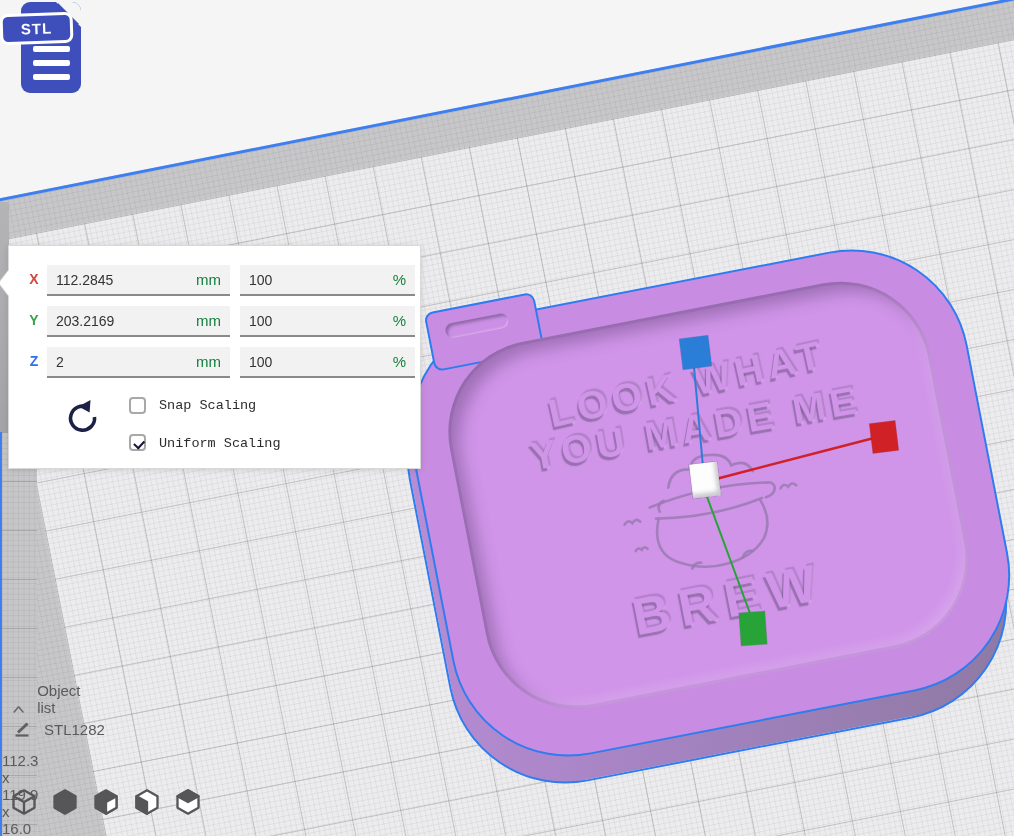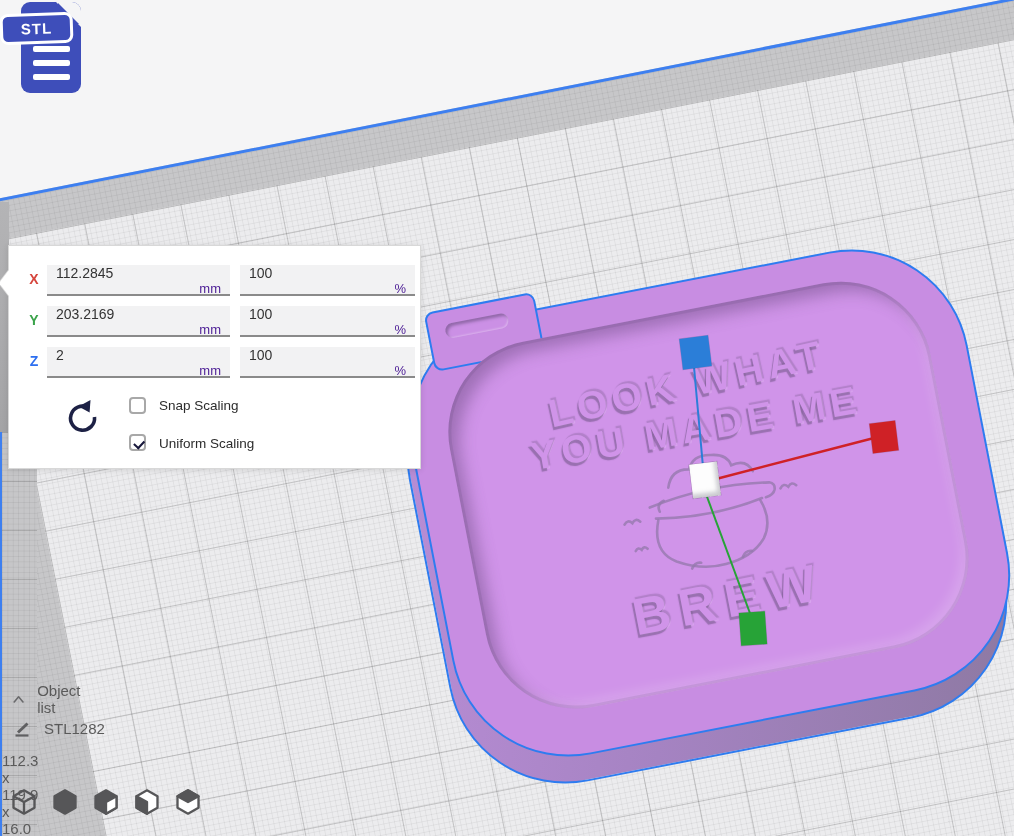--- a/index.html
+++ b/index.html
@@ -111,31 +111,31 @@
   .panel .notch {
     position:absolute; left:-10px; top:24px; width:0; height:0;
     border-top:13px solid transparent; border-bottom:13px solid transparent;
     border-right:10px solid #ffffff;
     filter:drop-shadow(-1px 0 0 #d8d8d8);
   }
   .srow { position:absolute; left:0; width:100%; height:31px; }
   .srow .axis { position:absolute; left:16px; top:6px; font-size:14px; font-weight:700; width:18px; text-align:center; }
   .field {
     position:absolute; top:0; height:31px; background:#f2f2f3;
-    border-bottom:2px solid #8a8a8a; display:flex; 
-    padding:0 9px; font-size:14px; color:#333;flex-direction:column;
-  }
-  .field .unit { margin-left:auto; color:#4c1d95; font-size:13px; }
+    border-bottom:2px solid #8a8a8a; display:flex; align-items:center;
+    padding:0 9px; font-size:14px; color:#333;
+  }
+  .field .unit { margin-left:auto; color:#15803d; font-size:15px; }
   .field.mm { left:38px; width:183px; }
   .field.pct { left:231px; width:175px; }
   .row-x { top:19px; } .row-y { top:60px; } .row-z { top:101px; }
 
   .reset-btn { position:absolute; left:52px; top:152px; width:38px; height:40px; cursor:pointer; }
 
-  .cb-row { position:absolute; left:120px; display:flex; align-items:center; gap:13px; }
+  .cb-row { position:absolute; left:120px; display:flex; align-items:center; gap:13px;font-family:Liberation Mono, monospace; }
   .cb-row.snap { top:151px; } .cb-row.uniform { top:188px;align-items:flex-end; }
   .checkbox {
     width:17px; height:17px; border:2px solid #a8a8a8; border-radius:4px;
     background:#fff; position:relative; flex:0 0 auto;
   }
   .checkbox.checked::after {
     content:""; position:absolute; left:3px; top:3.5px; width:8px; height:4.5px;
     border-left:2.4px solid #16163a; border-bottom:2.4px solid #16163a;
     transform:rotate(-47deg);
   }
@@ -161,21 +161,21 @@
   .stl-badge {
     position:absolute; left:0; top:13px; width:73px; height:31px;
     background:#3e4eba; border:3.5px solid #fff; border-radius:8px;
     transform:rotate(-2deg);
     display:flex; align-items:center; justify-content:center;
     color:#fff; font-weight:800; font-size:15px; letter-spacing:1px;
   }
 
   
   .objlist { position:absolute; left:0; top:678px; z-index:9; color:#5a5a5a; }
-  .ol-row { position:absolute; display:flex; align-items:center; gap:12px; }
+  .ol-row { position:absolute; display:flex; align-items:flex-end; gap:12px; }
   .ol-head { left:12px; top:4px; }
   .ol-item { left:12px; top:40px; }
   .ol-dims { left:2px; top:74px; font-size:15px; color:#5a5a5a; }
   .ol-text { font-size:15px; }
   .view-toolbar { position:absolute; left:10px; top:110px; display:flex; gap:13px; }
   .view-btn { width:28px; height:28px; cursor:pointer; }
 
   .muted-ico { color:#606062; }
 </style>
 </head>

